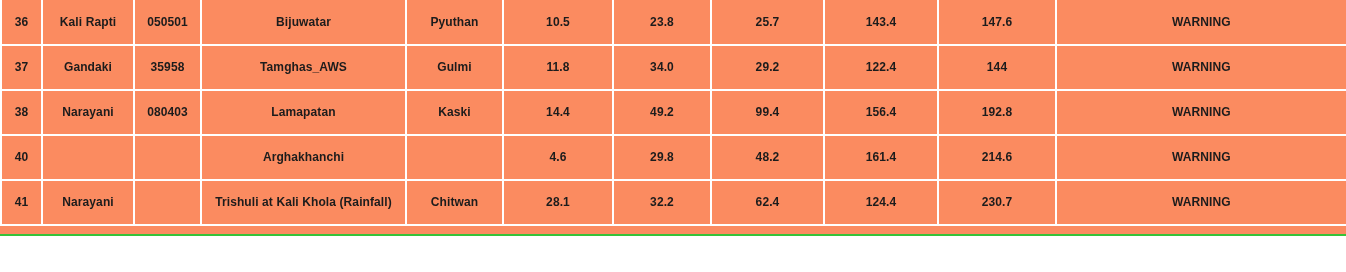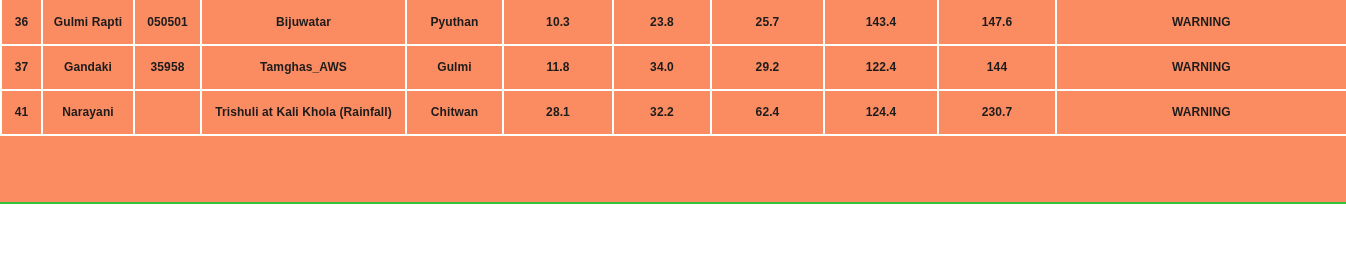--- a/index.html
+++ b/index.html
@@ -10,21 +10,21 @@
   }
   body {
     width: 1346px;
     height: 272px;
     overflow: hidden;
     font-family: "Liberation Sans", "DejaVu Sans", sans-serif;
   }
 
   #table-wrap {
     width: 1346px;
-    height: 204px;
+    height: 236px;
     box-sizing: border-box;
     position: relative;
     background: #FB8B60;
     overflow: hidden;
   }
 
   table.data-table {
     width: 1346px;
     border-collapse: collapse;
     table-layout: fixed;
@@ -86,42 +86,68 @@
         <col style="width: 110px;">
         <col style="width: 98px;">
         <col style="width: 113px;">
         <col style="width: 114px;">
         <col style="width: 118px;">
         <col style="width: 291px;">
       </colgroup>
     <tbody id="table-body">
         <tr>
           <td class="col-index">36</td>
-          <td class="col-basin">Gulmi Rapti</td>
+          <td class="col-basin">Kali Rapti</td>
           <td class="col-code">050501</td>
           <td class="col-station">Bijuwatar</td>
           <td class="col-district">Pyuthan</td>
-          <td class="col-v1">10.3</td>
+          <td class="col-v1">10.5</td>
           <td class="col-v2">23.8</td>
           <td class="col-v3">25.7</td>
           <td class="col-v4">143.4</td>
           <td class="col-v5">147.6</td>
           <td class="col-status">WARNING</td>
         </tr>
         <tr>
           <td class="col-index">37</td>
           <td class="col-basin">Gandaki</td>
           <td class="col-code">35958</td>
           <td class="col-station">Tamghas_AWS</td>
           <td class="col-district">Gulmi</td>
           <td class="col-v1">11.8</td>
           <td class="col-v2">34.0</td>
           <td class="col-v3">29.2</td>
           <td class="col-v4">122.4</td>
           <td class="col-v5">144</td>
+          <td class="col-status">WARNING</td>
+        </tr>
+        <tr>
+          <td class="col-index">38</td>
+          <td class="col-basin">Narayani</td>
+          <td class="col-code">080403</td>
+          <td class="col-station">Lamapatan</td>
+          <td class="col-district">Kaski</td>
+          <td class="col-v1">14.4</td>
+          <td class="col-v2">49.2</td>
+          <td class="col-v3">99.4</td>
+          <td class="col-v4">156.4</td>
+          <td class="col-v5">192.8</td>
+          <td class="col-status">WARNING</td>
+        </tr>
+        <tr>
+          <td class="col-index">40</td>
+          <td class="col-basin empty-cell"></td>
+          <td class="col-code empty-cell"></td>
+          <td class="col-station">Arghakhanchi</td>
+          <td class="col-district empty-cell"></td>
+          <td class="col-v1">4.6</td>
+          <td class="col-v2">29.8</td>
+          <td class="col-v3">48.2</td>
+          <td class="col-v4">161.4</td>
+          <td class="col-v5">214.6</td>
           <td class="col-status">WARNING</td>
         </tr>
         <tr>
           <td class="col-index">41</td>
           <td class="col-basin">Narayani</td>
           <td class="col-code empty-cell"></td>
           <td class="col-station">Trishuli at Kali Khola (Rainfall)</td>
           <td class="col-district">Chitwan</td>
           <td class="col-v1">28.1</td>
           <td class="col-v2">32.2</td>

